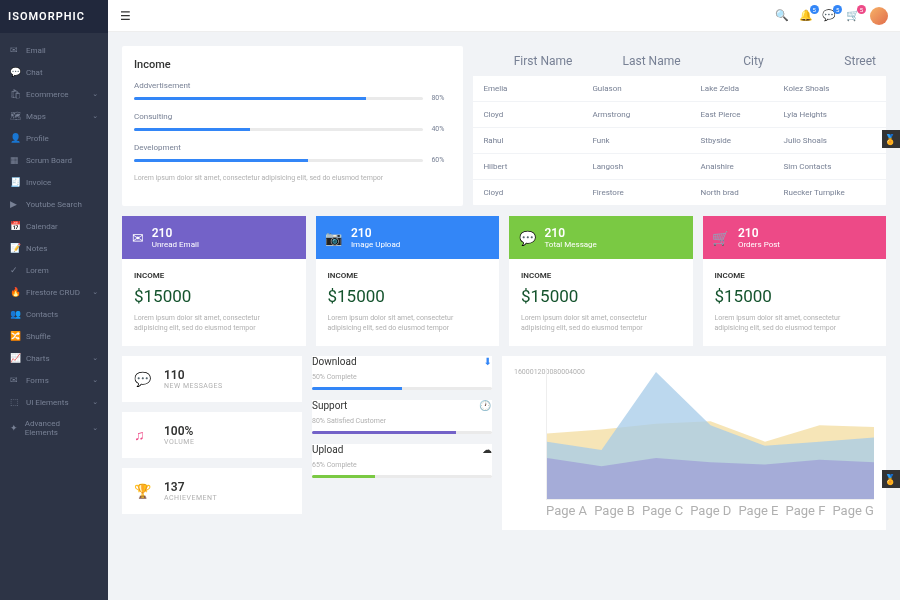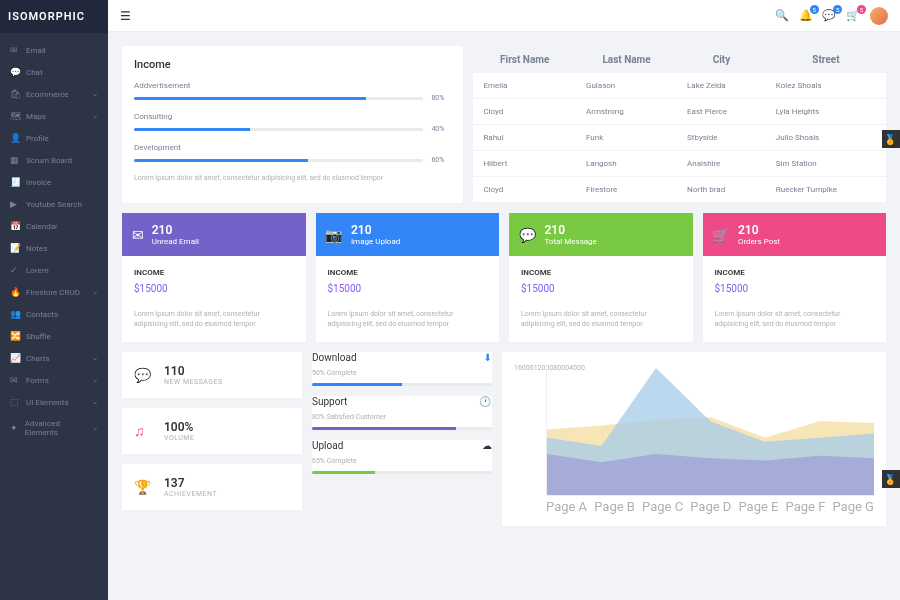--- a/index.html
+++ b/index.html
@@ -28,31 +28,31 @@
 .income-card h3{font-size:11px;color:#323332;margin-bottom:10px;font-weight:500}
 .prog-item{margin-bottom:10px}
 .prog-item .lbl{font-size:8px;color:#788195;margin-bottom:4px}
 .prog-row{display:flex;align-items:center;gap:8px}
 .prog-bar{flex:1;height:3px;background:#eaeaea;border-radius:2px;overflow:hidden}
 .prog-fill{height:100%;background:#3386f7}
 .prog-pct{font-size:7px;color:#788195;width:20px}
 .lorem{font-size:7px;color:#b0b0b0;margin-top:6px;line-height:1.4}
 .table-card{flex:1.3;padding:0}
 .tbl{width:100%;border-collapse:collapse}
-.tbl th{background:#f1f3f6;text-align:center;padding:8px 10px;font-size:10px;color:#788195;font-weight:700}
+.tbl th{background:#f1f3f6;text-align:right;padding:8px 10px;font-size:12px;color:#788195;font-weight:400}
 .tbl td{padding:8px 10px;font-size:8px;color:#788195;border-bottom:1px solid #f1f3f6}
 .stats-row{display:flex;gap:10px}
 .stat-card{flex:1;display:flex;flex-direction:column}
 .stat-head{display:flex;align-items:center;padding:10px;color:#fff;gap:8px}
 .stat-head .ico{font-size:14px}
 .stat-head .num{font-size:12px;font-weight:600}
 .stat-head .sub{font-size:8px}
 .stat-body{background:#fff;padding:12px}
 .stat-body .lbl{font-size:8px;color:#323332;font-weight:600;margin-bottom:6px}
-.stat-body .val{font-size:10px;color:#8b5cf6;margin-bottom:16px}
+.stat-body .val{font-size:17px;color:#14532d;margin-bottom:8px}
 .stat-body .txt{font-size:7px;color:#b0b0b0;line-height:1.4}
 .purple{background:#7362c8}
 .blue{background:#3386f7}
 .green{background:#7ac943}
 .pink{background:#ed4a87}
 .bottom-row{display:flex;gap:10px}
 .col{display:flex;flex-direction:column;gap:10px}
 .mini-card{background:#fff;padding:12px;display:flex;align-items:center;gap:10px}
 .mini-ico{width:20px;font-size:14px}
 .mini-num{font-size:12px;font-weight:600;color:#323332}
@@ -233,21 +233,21 @@
                 <tr>
                   <td>Rahul</td>
                   <td>Funk</td>
                   <td>Stbyside</td>
                   <td>Julio Shoals</td>
                 </tr>
                 <tr>
                   <td>Hilbert</td>
                   <td>Langosh</td>
                   <td>Anaishire</td>
-                  <td>Sim Station</td>
+                  <td>Sim Contacts</td>
                 </tr>
                 <tr>
                   <td>Cloyd</td>
                   <td>Firestore</td>
                   <td>North brad</td>
                   <td>Ruecker Turnpike</td>
                 </tr>
               </tbody>
             </table>
         </div>

